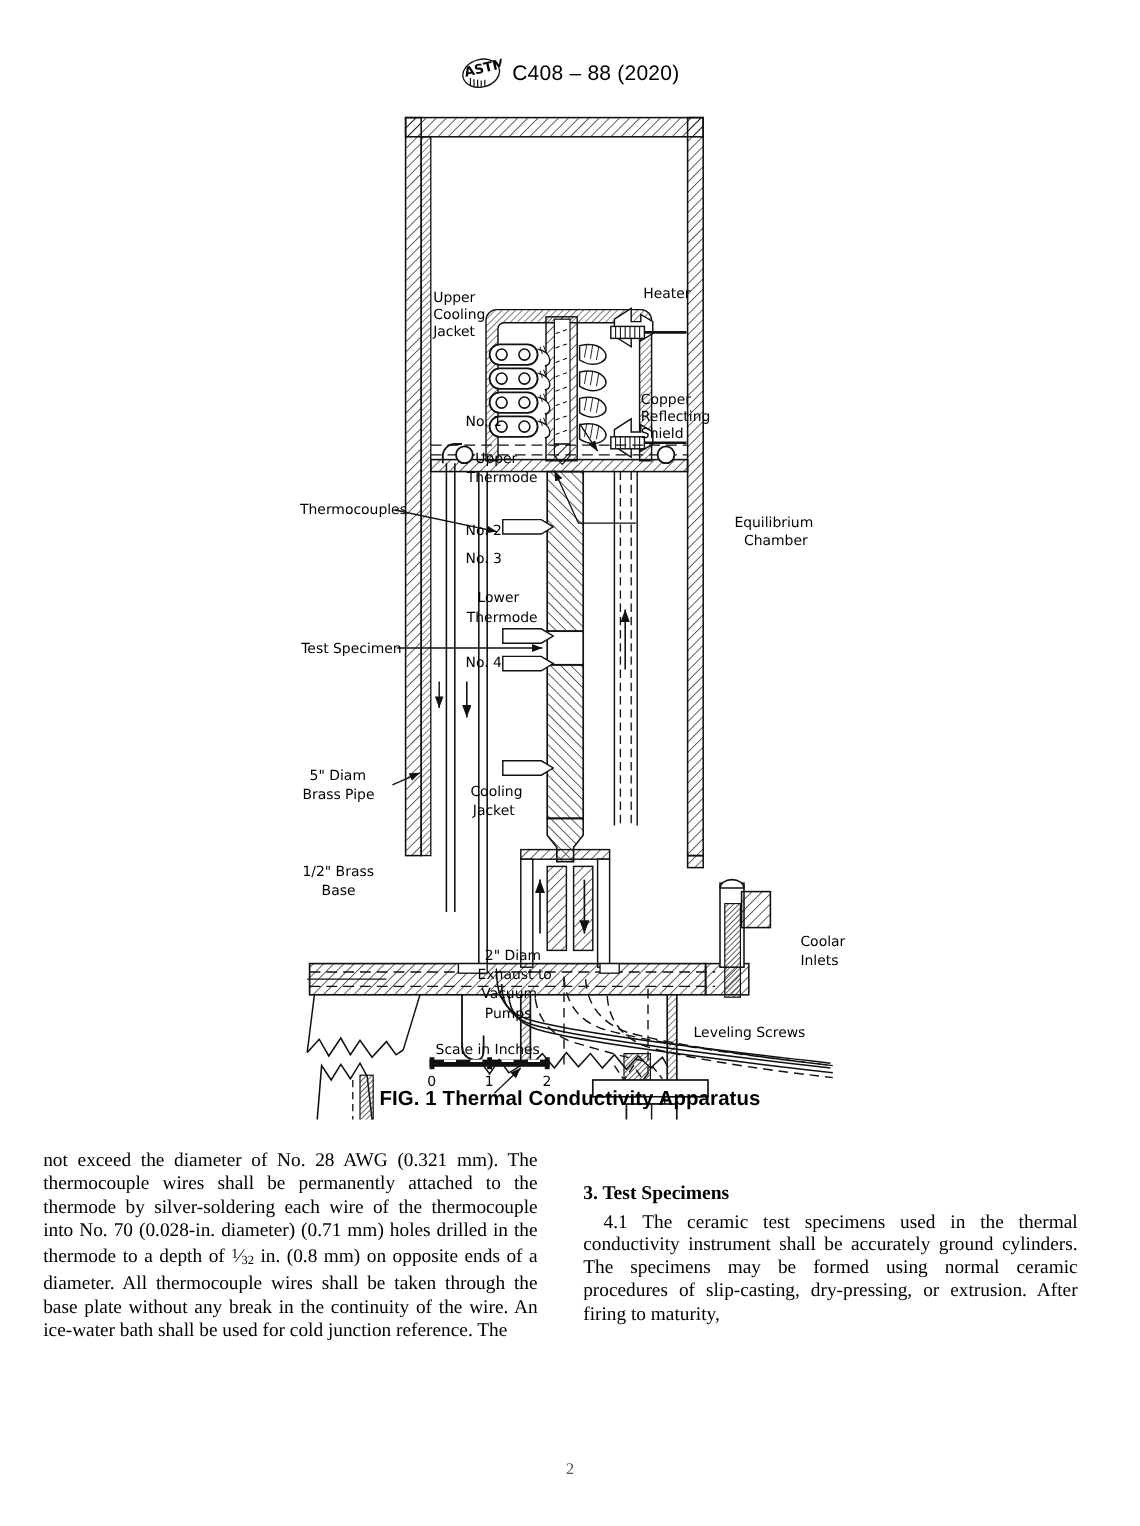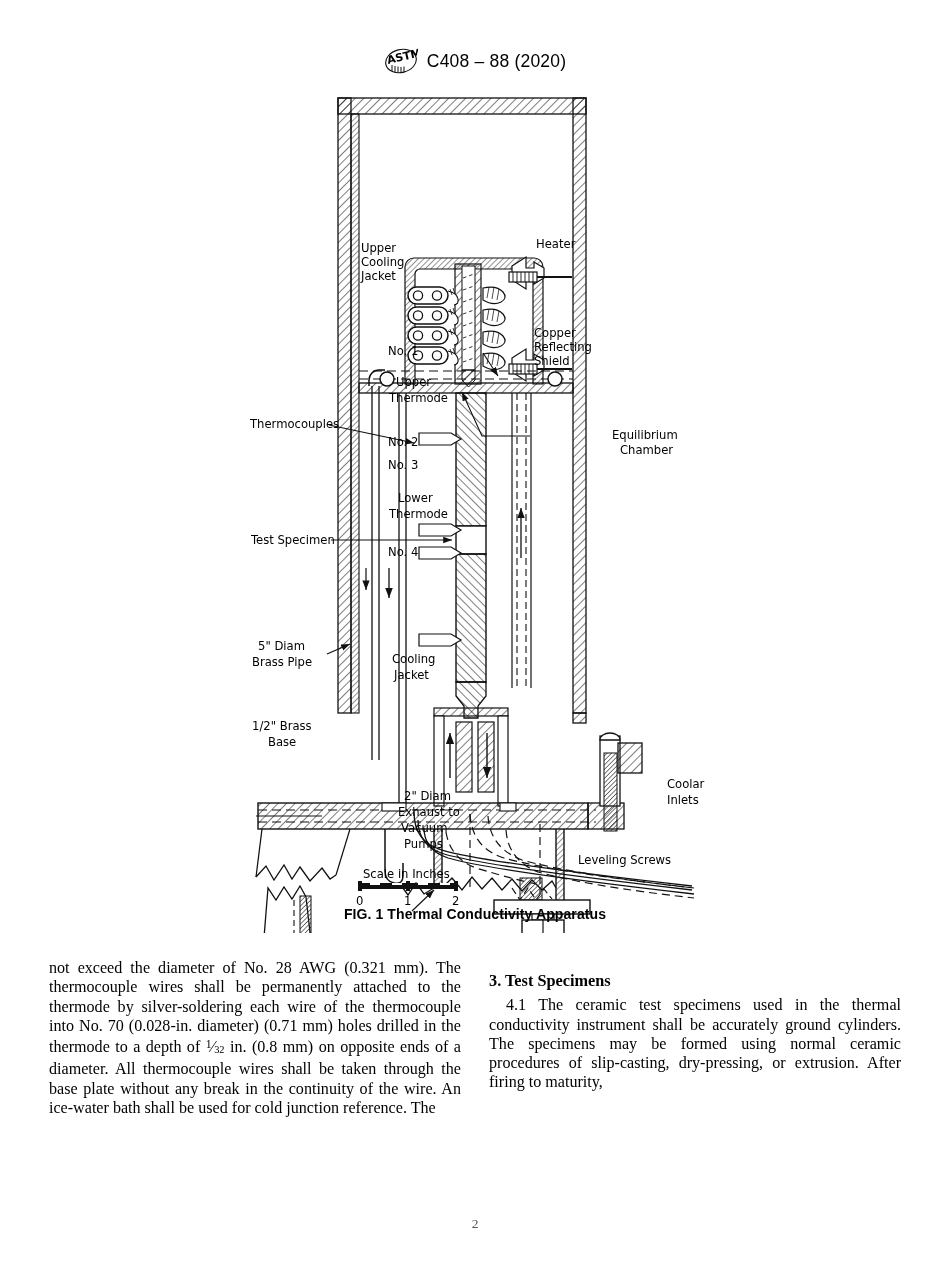--- a/index.html
+++ b/index.html
@@ -54,33 +54,34 @@
     top: 0;
     left: 0;
   }
   .fig-caption {
     position: absolute;
     top: 906px;
     left: 0;
     width: 950px;
     text-align: center;
     font-family: "Liberation Sans", sans-serif;
-    font-size: 14px;
+    font-size: 17px;
     font-weight: bold;
     letter-spacing: 0.1px;
   }
 
   
   .columns {
     position: absolute;
     top: 958px;
-    left: 49px;
+    left: 36px;
     width: 862px;
     display: flex;
-    gap: 28px;
+    gap: 38px;
+    align-items: center;
   }
   .col {
     width: 412px;
   }
   .col p {
     margin: 0;
     font-size: 16.1px;
     line-height: 19.3px;
     text-align: justify;
     text-justify: inter-word;

